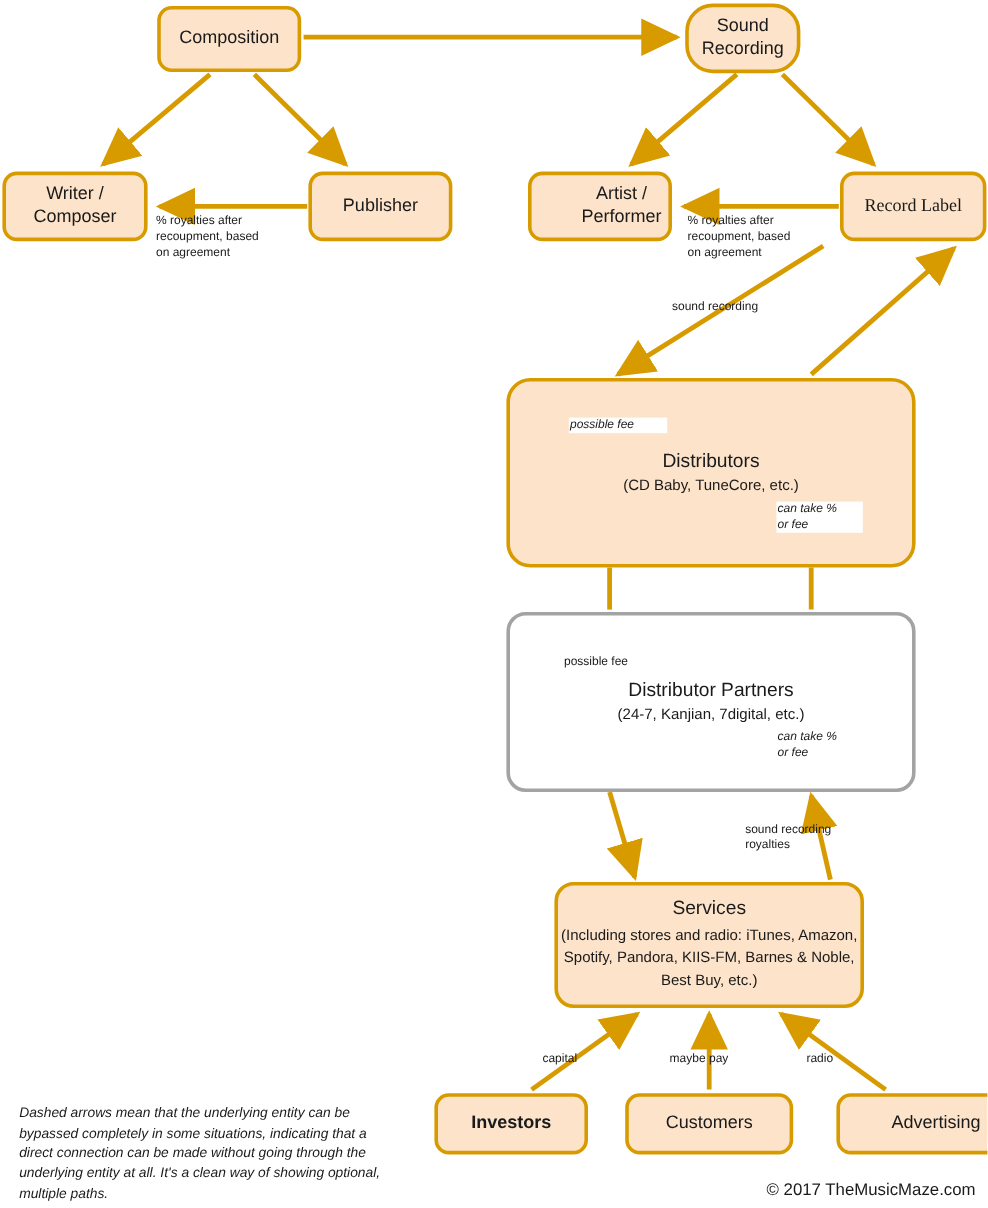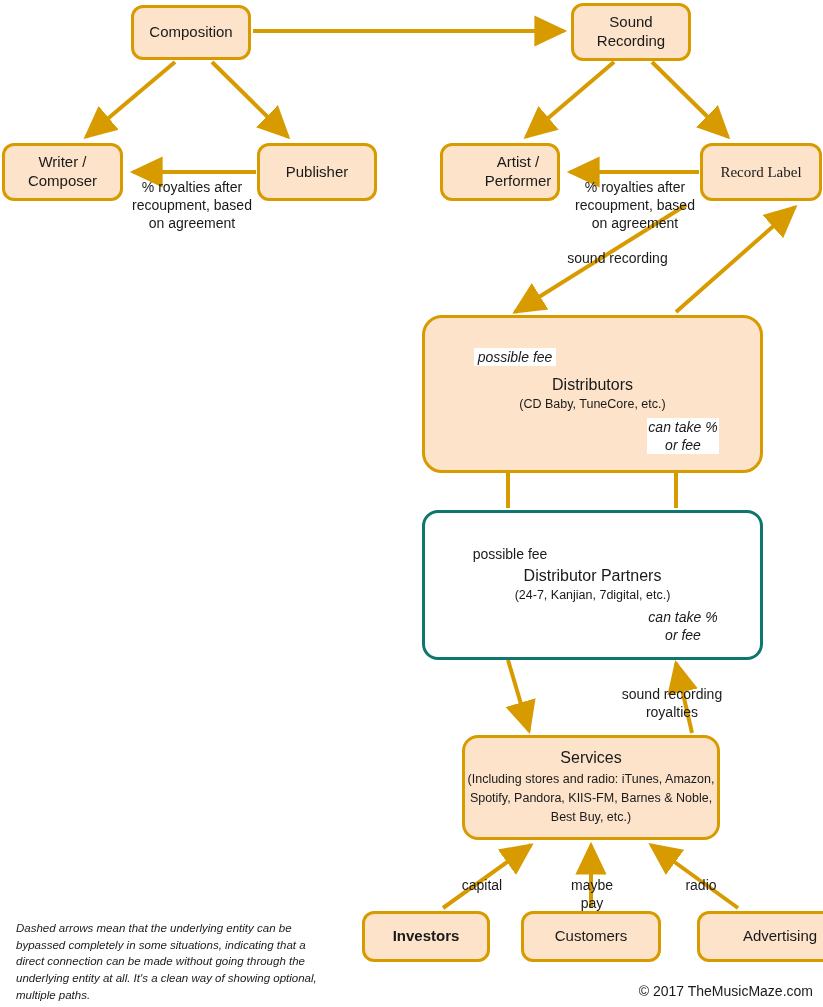--- a/index.html
+++ b/index.html
@@ -45,29 +45,28 @@
   }
   .node .sub {
     font-size: 12.5px;
     margin-top: 2px;
   }
   .node.big .title {
     font-size: 16px;
   }
   .node.partners {
     background: #ffffff;
-    border: 3px solid #0f766e;
+    border: 3px solid #a3a3a3;
     border-radius: 16px;
   }
   .edge-label {
     position: absolute;
-    font-size: 14px;
+    font-size: 10px;
     line-height: 1.3;
     color: #1a1a1a;
-    text-align: center;
     white-space: pre-line;
   }
   .edge-label.italic {
     font-style: italic;
     background: #ffffff;
     padding: 0 1px;
   }
   .edge-label.plain {
     background: transparent;
   }
@@ -182,21 +181,21 @@
 
     <g>
       <line x1="738" y1="908" x2="651" y2="845" stroke="#d79b00" stroke-width="4" marker-end="url(#ah)"></line>
     </g>
   </svg>
 
   <div class="node" style="left:131px; top:5px; width:120px; height:55px;">
     <span class="title">Composition</span>
   </div>
 
-  <div class="node" style="left:571px; top:3px; width:120px; height:58px;">
+  <div class="node" style="left:571px; top:3px; width:96px; height:58px;border-radius:23px;">
     <span class="title" style="white-space:pre-line;">Sound
 Recording</span>
   </div>
 
   <div class="node" style="left:2px; top:143px; width:121px; height:58px;">
     <span class="title" style="white-space:pre-line;">Writer /
 Composer</span>
   </div>
 
   <div class="node" style="left:257px; top:143px; width:120px; height:58px;">

